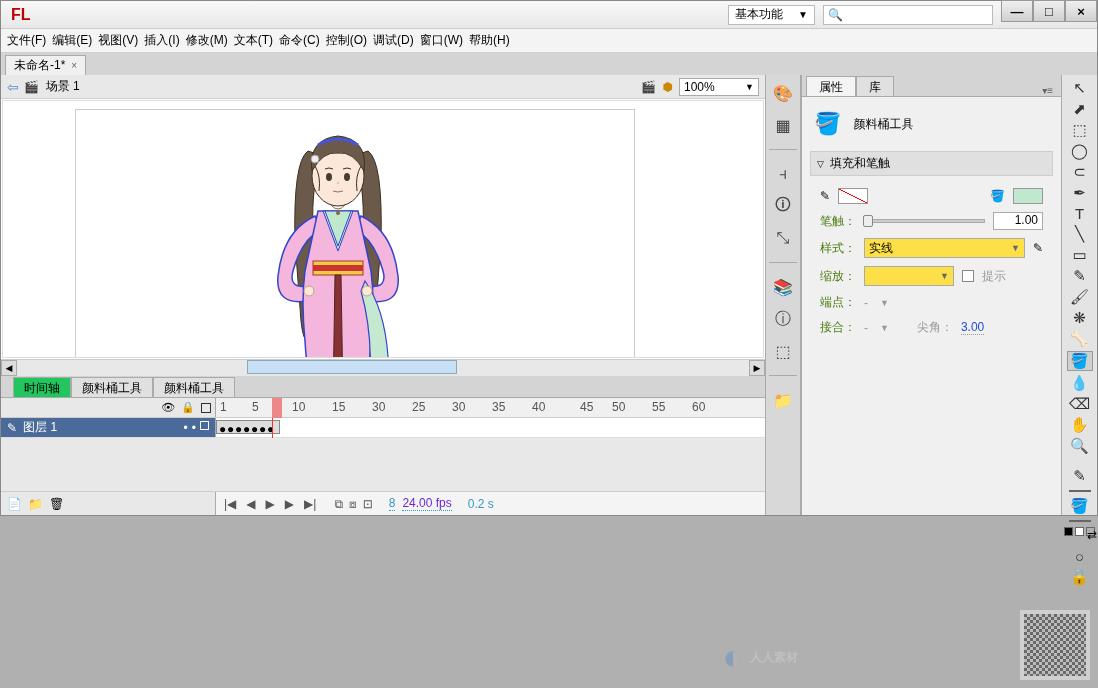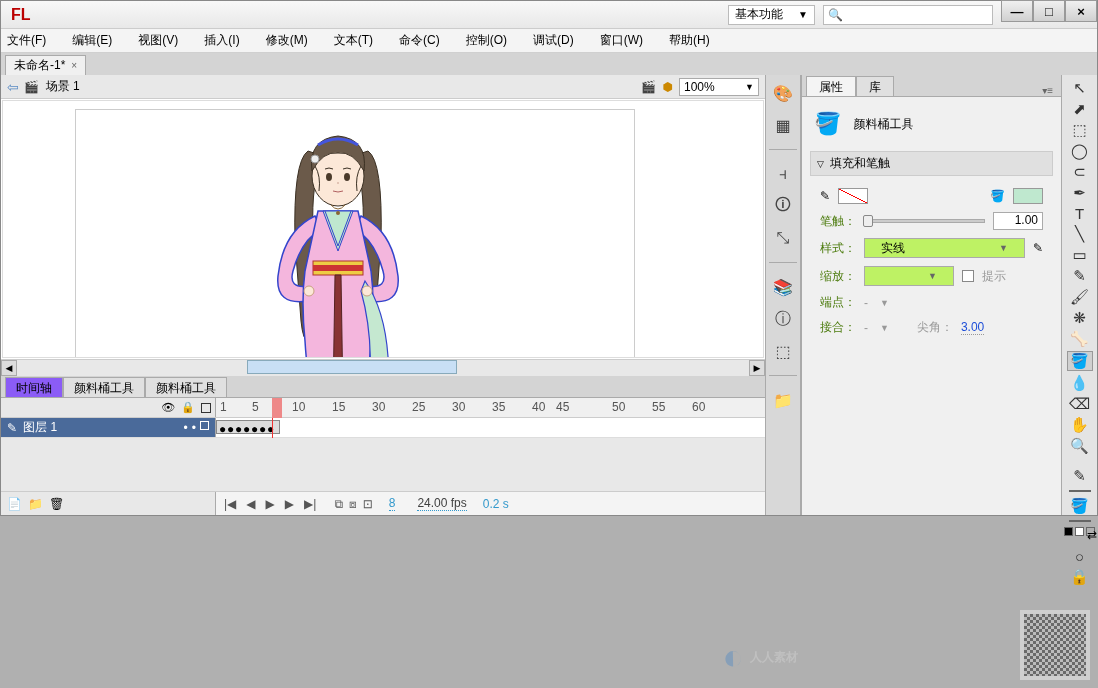--- a/index.html
+++ b/index.html
@@ -9,21 +9,21 @@
 .titlebar { height: 28px; background: linear-gradient(#f8f8f8,#e8e8e8); display: flex; align-items: center; border-bottom: 1px solid #ccc; }
 .titlebar .logo { font-weight: bold; color: #b00; font-size: 16px; padding: 0 10px; }
 .titlebar .spacer { flex: 1; }
 .titlebar .workspace { display: flex; align-items: center; border: 1px solid #bbb; background: #fff; height: 20px; padding: 0 6px; margin-right: 8px; }
 .titlebar .workspace .arrow { margin-left: 15px; font-size: 10px; }
 .titlebar .search { display: flex; align-items: center; border: 1px solid #bbb; background: #fff; height: 20px; width: 170px; padding: 0 4px; margin-right: 8px; }
 .titlebar .search input { border: none; outline: none; width: 140px; font-size: 11px; }
 .titlebar .winbtns { display: flex; height: 100%; }
 .titlebar .winbtns div { width: 32px; height: 22px; border: 1px solid #999; background: linear-gradient(#f0f0f0,#d0d0d0); display: flex; align-items: center; justify-content: center; font-size: 13px; font-weight: bold; margin-top: -1px; }
 
-.menubar { height: 24px; background: #f4f4f4; display: flex; align-items: center; padding: 0 6px; border-bottom: 1px solid #d0d0d0; gap: 26px; }
+.menubar { height: 24px; background: #f4f4f4; display: flex; align-items: center; padding: 0 6px; border-bottom: 1px solid #d0d0d0; gap: 6px; }
 .menubar span { cursor: default; }
 
 .doc-tabs { height: 22px; background: #d4d4d4; display: flex; align-items: flex-end; padding: 0 4px; }
 .doc-tabs .tab { background: #f0f0f0; border: 1px solid #aaa; border-bottom: none; padding: 2px 8px; display: flex; align-items: center; gap: 6px; height: 20px; }
 .doc-tabs .tab .close { font-size: 10px; color: #666; }
 
 .main-area { flex: 1; display: flex; min-height: 0; }
 .stage-col { flex: 1; display: flex; flex-direction: column; min-width: 0; }
 .stage-header { height: 24px; background: #e8e8e8; border-bottom: 1px solid #ccc; display: flex; align-items: center; padding: 0 6px; gap: 6px; }
 .stage-header .back { color: #5a8bc4; font-size: 14px; }
@@ -37,21 +37,21 @@
 .character { position: absolute; left: 250px; top: 20px; width: 170px; height: 380px; }
 
 .hscroll { height: 16px; background: #eee; border-top: 1px solid #ccc; display: flex; align-items: center; }
 .hscroll .arrow { width: 16px; height: 16px; border: 1px solid #aaa; background: #ddd; text-align: center; font-size: 9px; line-height: 14px; }
 .hscroll .track { flex: 1; background: #e8e8e8; height: 16px; position: relative; }
 .hscroll .thumb { position: absolute; left: 230px; width: 210px; height: 14px; background: #c8dff5; border: 1px solid #8ab; top: 0; }
 
 .bottom-panel { height: 140px; background: #e8e8e8; border-top: 1px solid #aaa; display: flex; flex-direction: column; }
 .bottom-tabs { height: 22px; display: flex; align-items: flex-end; background: #d4d4d4; border-bottom: 1px solid #aaa; padding: 0 4px; gap: 0; }
 .bottom-tabs .tab { padding: 2px 10px; border: 1px solid #aaa; border-bottom: none; background: #e0e0e0; height: 20px; }
-.bottom-tabs .tab.active { background: #8b5cf6; }
+.bottom-tabs .tab.active { background: #22c55e; margin-left: 8px; }
 .timeline-body { flex: 1; display: flex; flex-direction: column; background: #f4f4f4; }
 .tl-header { height: 20px; display: flex; border-bottom: 1px solid #ccc; }
 .tl-layer-head { width: 215px; background: #e8e8e8; border-right: 1px solid #aaa; display: flex; align-items: center; justify-content: flex-end; gap: 6px; padding-right: 4px; }
 .tl-layer-head span { font-size: 11px; }
 .tl-ruler { flex: 1; background: #f0f0f0; position: relative; font-size: 10px; color: #555; }
 .tl-ruler .tick { position: absolute; top: 2px; }
 .tl-row { height: 20px; display: flex; border-bottom: 1px solid #ddd; }
 .tl-layer { width: 215px; background: #4a6a9a; color: #fff; display: flex; align-items: center; padding: 0 6px; gap: 6px; border-right: 1px solid #aaa; }
 .tl-layer .ctrls { margin-left: auto; display: flex; gap: 4px; color: #fff; }
 .tl-frames { flex: 1; background: #fff; position: relative; }
@@ -75,21 +75,21 @@
 .tool-title .ico { font-size: 22px; color: #555; }
 .section-head { background: #e0e0e0; border: 1px solid #ccc; padding: 3px 6px; display: flex; align-items: center; gap: 6px; margin-bottom: 8px; }
 .section-head .tri { font-size: 9px; }
 .prop-row { display: flex; align-items: center; gap: 8px; padding: 4px 10px; }
 .prop-row .label { width: 36px; color: #4d7c0f; }
 .swatch { width: 30px; height: 16px; border: 1px solid #999; display: inline-block; }
 .swatch.none { background: linear-gradient(to top right, #fff 48%, red 48%, red 52%, #fff 52%); }
 .prop-row .slider { flex: 1; height: 4px; background: #ccc; border: 1px solid #aaa; position: relative; }
 .prop-row .slider .thumb { position: absolute; left: -2px; top: -5px; width: 10px; height: 12px; background: #eee; border: 1px solid #888; border-radius: 2px; }
 .num-input { width: 50px; height: 18px; border: 1px solid #aaa; background: #fff; text-align: right; padding: 0 4px; }
-.dropdown { height: 20px; border: 1px solid #aaa; background: #bef264; display: flex; align-items: center; padding: 0 16px; flex: 1; }
+.dropdown { height: 20px; border: 1px solid #aaa; background: #fde047; display: flex; align-items: center; padding: 0 4px; flex: 1; }
 .dropdown .arr { margin-left: auto; font-size: 9px; color: #666; }
 .chk { width: 12px; height: 12px; border: 1px solid #888; background: #fff; display: inline-block; }
 
 .toolbox { width: 36px; background: #e4e4e4; border-left: 1px solid #aaa; display: flex; flex-direction: column; align-items: center; padding: 4px 0; gap: 3px; }
 .toolbox .tool { width: 26px; height: 22px; display: flex; align-items: center; justify-content: center; color: #333; font-size: 15px; }
 .toolbox .tool.sel { background: #d0d0d0; border: 1px solid #999; }
 .toolbox .colorsw { width: 22px; height: 16px; border: 1px solid #666; margin: 2px 0; }
 .toolbox .sep { height: 1px; background: #aaa; width: 70%; margin: 3px 0; }
 
 .watermark { position: absolute; right: 300px; bottom: 10px; color: #d0d0d0; font-size: 32px; font-weight: bold; display: flex; align-items: center; gap: 6px; pointer-events: none; opacity: 0.5; }
@@ -235,21 +235,21 @@
             <div class="tl-ruler">
               <span class="tick" style="left:4px">1</span>
               <span class="tick" style="left:36px">5</span>
               <span class="tick" style="left:76px">10</span>
               <span class="tick" style="left:116px">15</span>
               <span class="tick" style="left:156px">30</span>
               <span class="tick" style="left:196px">25</span>
               <span class="tick" style="left:236px">30</span>
               <span class="tick" style="left:276px">35</span>
               <span class="tick" style="left:316px">40</span>
-              <span class="tick" style="left:340px">45</span>
+              <span class="tick" style="left:364px">45</span>
               <span class="tick" style="left:396px">50</span>
               <span class="tick" style="left:436px">55</span>
               <span class="tick" style="left:476px">60</span>
               <div style="position:absolute;left:56px;top:0;width:10px;height:20px;background:#e88;"></div>
             </div>
           </div>
           <div class="tl-row">
             <div class="tl-layer">
               <span>✎</span>
               <span>图层 1</span>
@@ -282,21 +282,21 @@
             <div class="tl-play">
               <span class="btn">|◀</span>
               <span class="btn">◀</span>
               <span class="btn">▶</span>
               <span class="btn">▶</span>
               <span class="btn">▶|</span>
               <span style="margin-left:10px">⧉</span>
               <span>⧈</span>
               <span>⊡</span>
               <span style="margin-left:10px;color:#39c;border-bottom:1px dotted #39c;">8</span>
-              <span style="margin-left:16px;color:#404040;border-bottom:1px dotted #39c;">24.00 fps</span>
+              <span style="margin-left:1px;color:#6d28d9;border-bottom:1px dotted #39c;">24.00 fps</span>
               <span style="margin-left:10px;color:#39c;">0.2 s</span>
             </div>
           </div>
         </div>
       </div>
     </div>
 
     <div class="vert-strip">
       <div class="ico">🎨</div>
       <div class="ico">▦</div>

